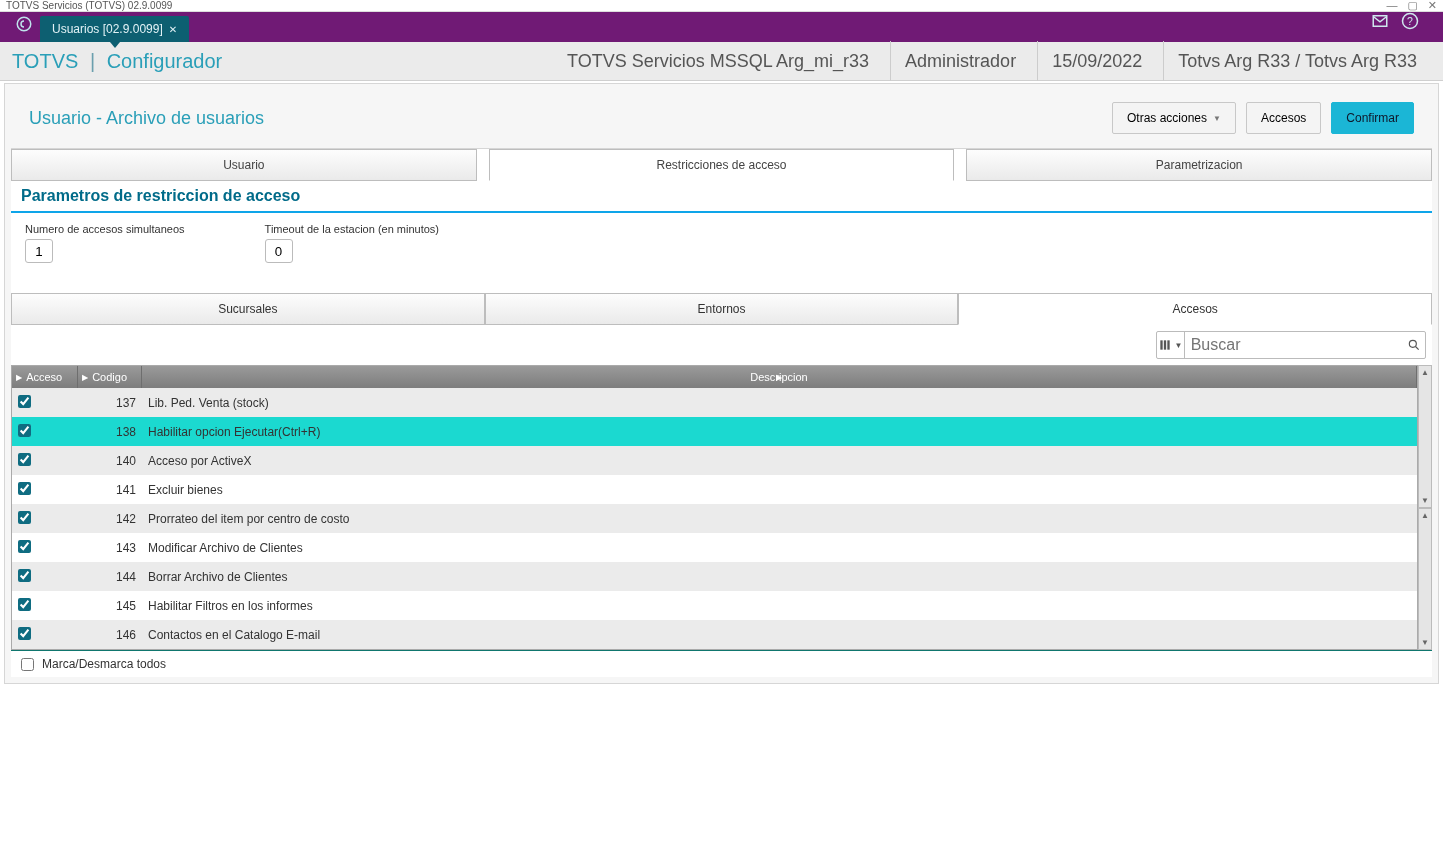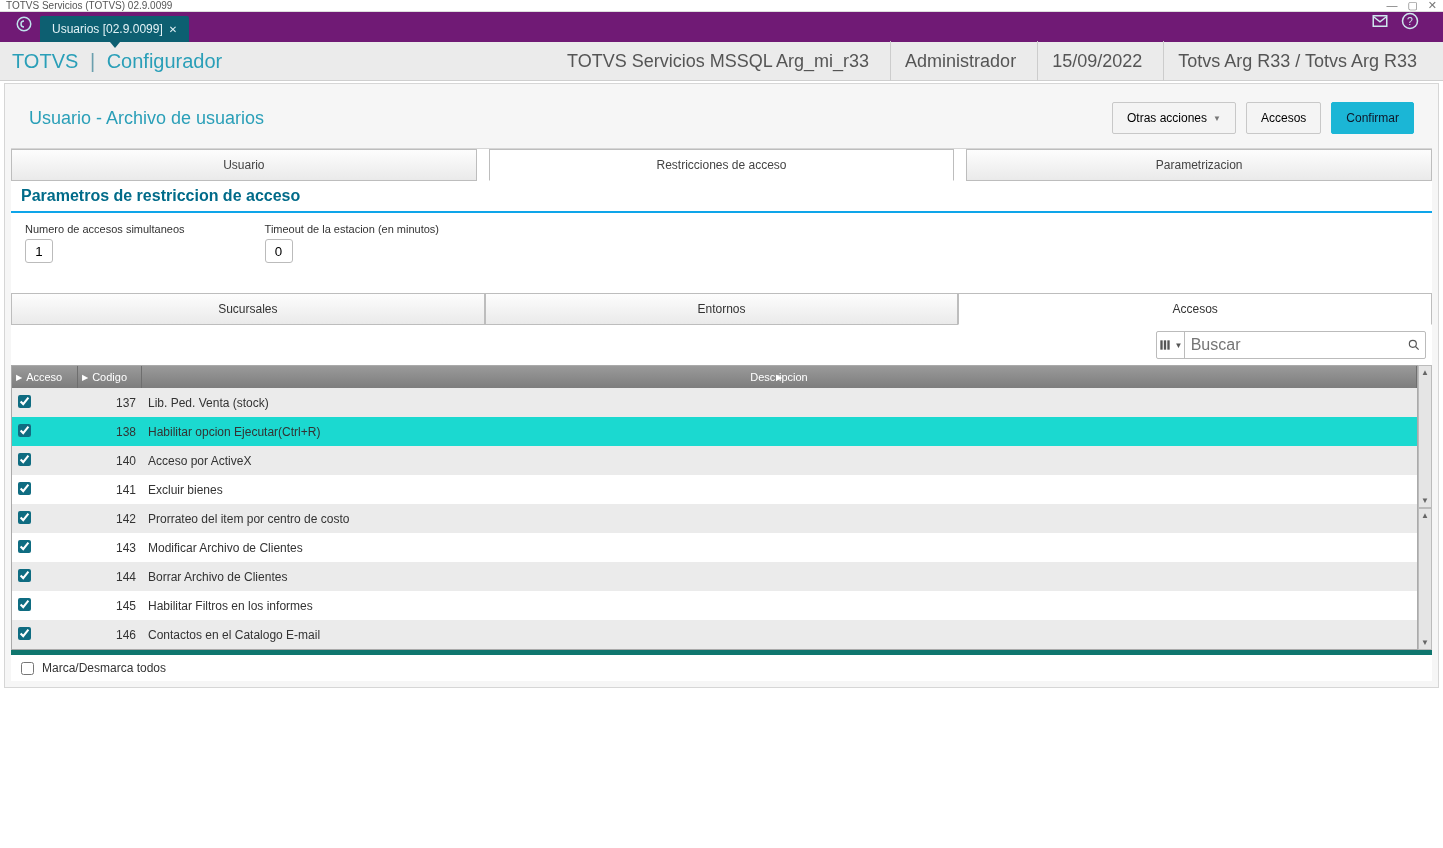--- a/index.html
+++ b/index.html
@@ -188,21 +188,21 @@
   .scroll-stub { width:14px; background:#e5e5e5; border:1px solid #bbb; display:flex; flex-direction:column; align-items:center; justify-content:space-between; padding:2px 0; }
   .scroll-stub .arrow { font-size:8px; color:#666; cursor:pointer; }
   .double-scroll{ display:flex; flex-direction:column; }
 
   .grid-footer {
     display:flex;
     align-items:center;
     gap:8px;
     padding: 6px 10px;
     background:#fff;
-    border-top: 5px solid #0f766e;
+    border-top: 1px solid #0f766e;
   }
 </style>
 </head>
 <body>
 
 <div class="window-title-bar">
   <span>TOTVS Servicios (TOTVS) 02.9.0099</span>
   <div class="window-controls">
     <span>—</span>
     <span>▢</span>

